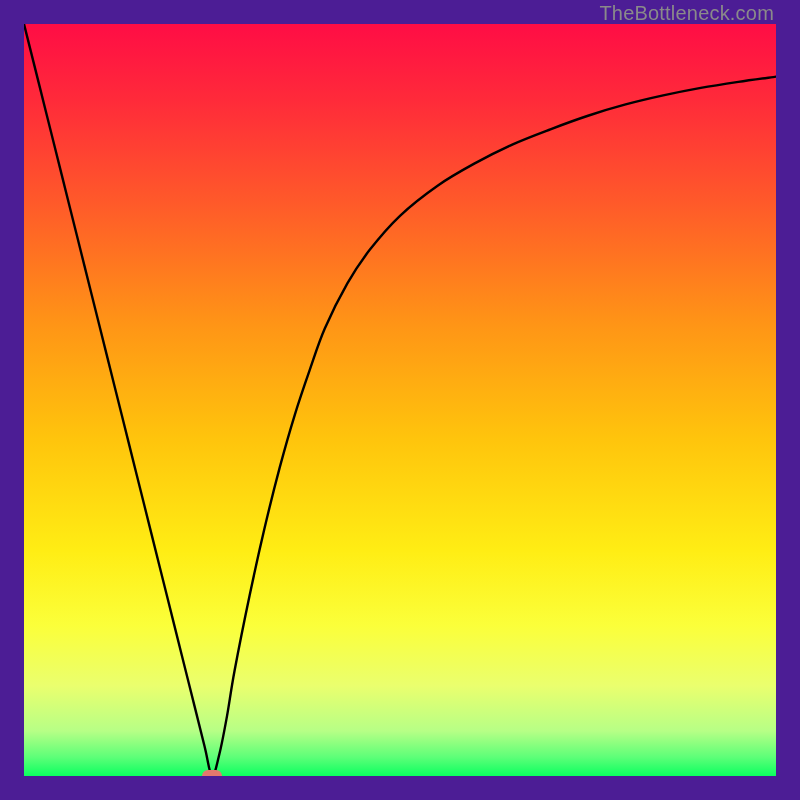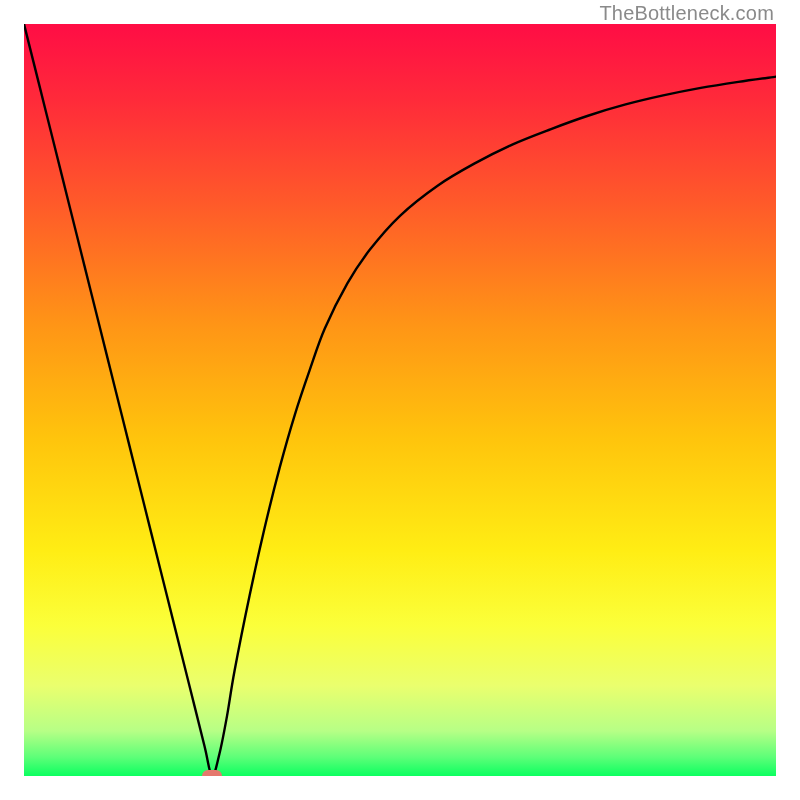--- a/index.html
+++ b/index.html
@@ -1,21 +1,21 @@
 <!DOCTYPE html>
 <html><head>
 <meta charset="utf-8">
 <style>
   * { margin: 0; padding: 0; box-sizing: border-box; }
   html, body { width: 800px; height: 800px; overflow: hidden; }
   body { background: #000; font-family: Arial, Helvetica, sans-serif; }
   .frame {
     position: absolute;
     top: 0; left: 0; width: 800px; height: 800px;
-    background: #ffffff;
+    background: #4c1d95;
   }
   .plot-area {
     position: absolute;
     top: 24px; left: 24px;
     width: 752px; height: 752px;
     overflow: hidden;
   }
   .gradient-bg {
     position: absolute;
     top: 0; left: 0; width: 100%; height: 100%;

